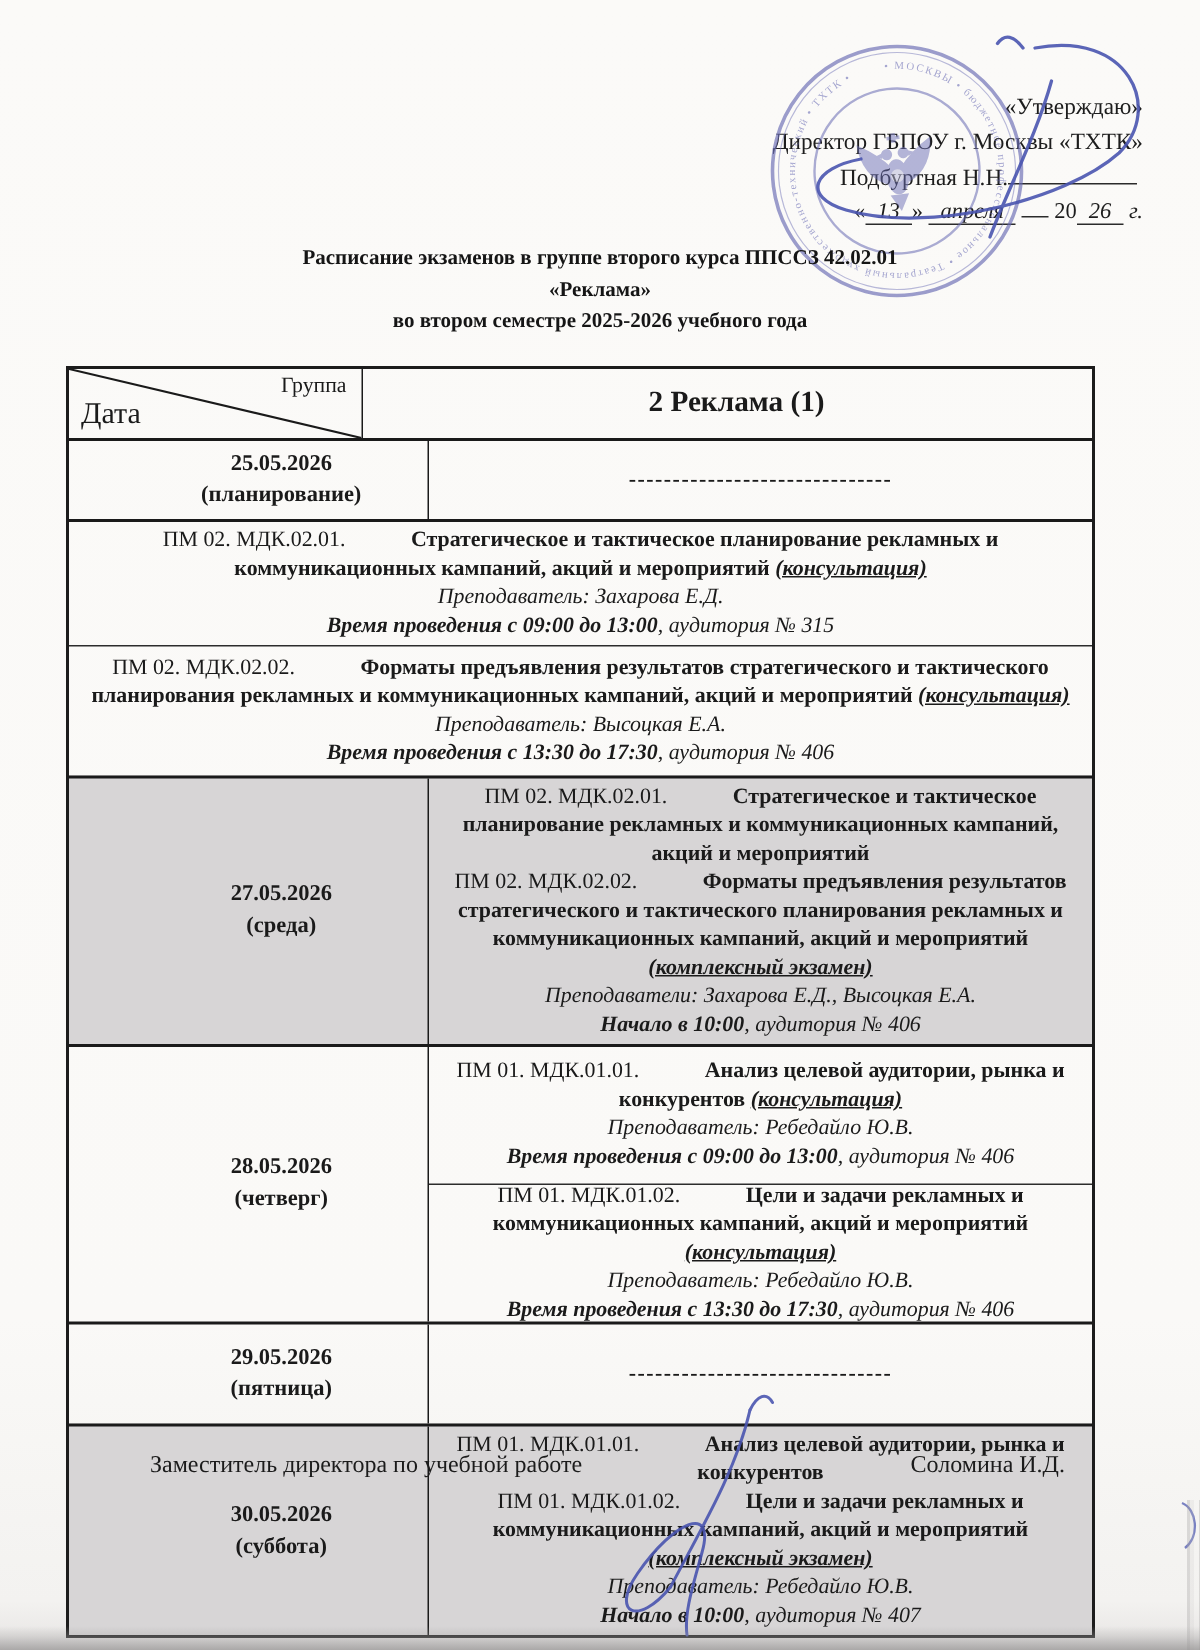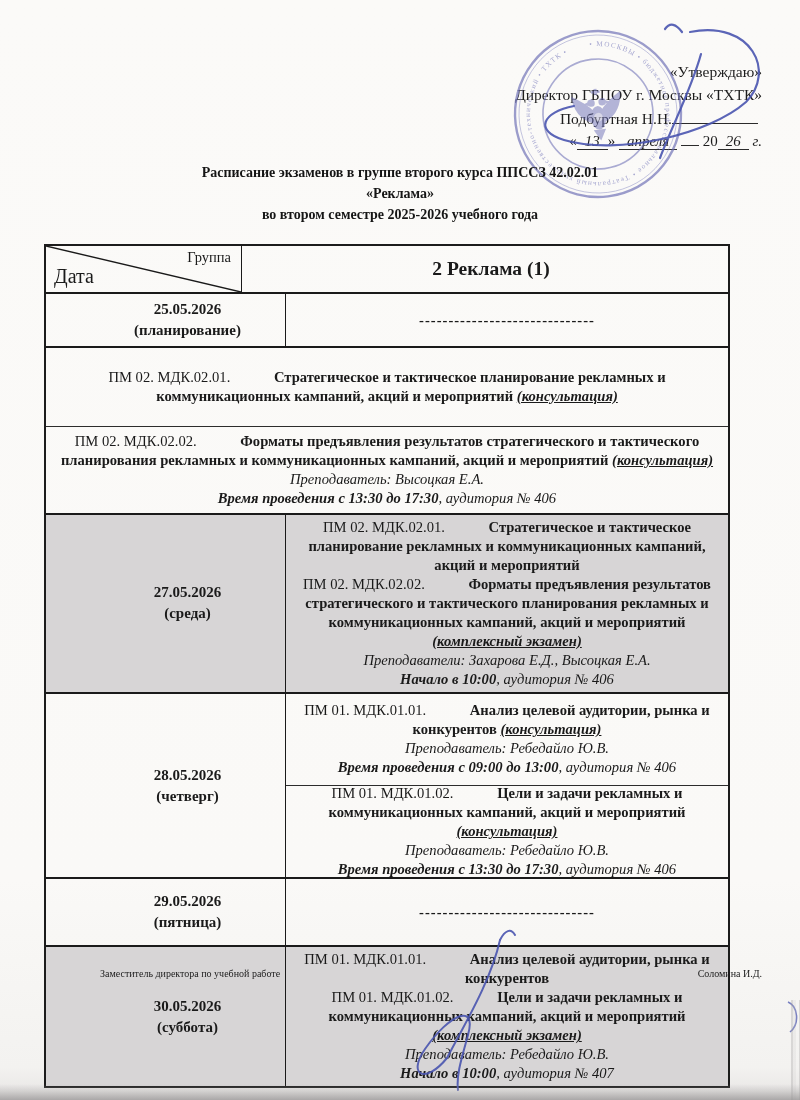--- a/index.html
+++ b/index.html
@@ -71,22 +71,22 @@
   .trow[data-row="1"] .sub:nth-child(2){min-height:80px;}
   .trow[data-row="2"] .sub{min-height:129px;}
   .trow[data-row="3"] .sub:nth-child(1){min-height:69px;}
   .trow[data-row="3"] .sub:nth-child(2){min-height:68px;}
   .trow[data-row="4"] .sub{min-height:60px;}
   .trow[data-row="5"] .sub{min-height:102px;}
   
   .footer{
     position:absolute;top:968px;left:0;width:100%;
     display:flex;justify-content:space-between;
-    padding:0 38px 0 100px;box-sizing:border-box;
-    font-size:10px;color:#1b1b1b;
+    padding:0 90px 0 100px;box-sizing:border-box;
+    font-size:16px;color:#1b1b1b;
   }
   
   .bottom-band{
     position:absolute;left:0;bottom:0;width:100%;height:16px;
     background:linear-gradient(180deg,rgba(170,168,168,0) 0%,rgba(168,166,166,.35) 45%,rgba(150,148,148,.75) 100%);
   }
   .right-streak{
     position:absolute;right:0;top:1000px;width:12px;height:100px;
     background:repeating-linear-gradient(90deg,rgba(160,160,160,0) 0 3px,rgba(165,163,163,.35) 3px 5px,rgba(200,198,198,.2) 5px 8px);
   }
@@ -168,20 +168,22 @@
           <div class="content-col">
             <div class="sub">
               <div class="line"><span class="dash-line">------------------------------</span></div>
             </div>
           </div>
         </div>
         <div class="trow" data-row="1">
           <div class="content-col">
             <div class="sub">
               <div class="line"><span class="s-r">ПМ 02. МДК.02.01. </span><span class="s-b">Стратегическое и тактическое планирование рекламных и коммуникационных кампаний, акций и мероприятий </span><span class="s-biu">(консультация)</span></div>
+              <div class="line"><span class="s-i">Преподаватель: Захарова Е.Д.</span></div>
+              <div class="line"><span class="s-bi">Время проведения с 09:00 до 13:00</span><span class="s-i">, аудитория № 315</span></div>
             </div>
             <div class="sub">
               <div class="line"><span class="s-r">ПМ 02. МДК.02.02. </span><span class="s-b">Форматы предъявления результатов стратегического и тактического планирования рекламных и коммуникационных кампаний, акций и мероприятий </span><span class="s-biu">(консультация)</span></div>
               <div class="line"><span class="s-i">Преподаватель: Высоцкая Е.А.</span></div>
               <div class="line"><span class="s-bi">Время проведения с 13:30 до 17:30</span><span class="s-i">, аудитория № 406</span></div>
             </div>
           </div>
         </div>
         <div class="trow shaded" data-row="2">
           <div class="date-col">

